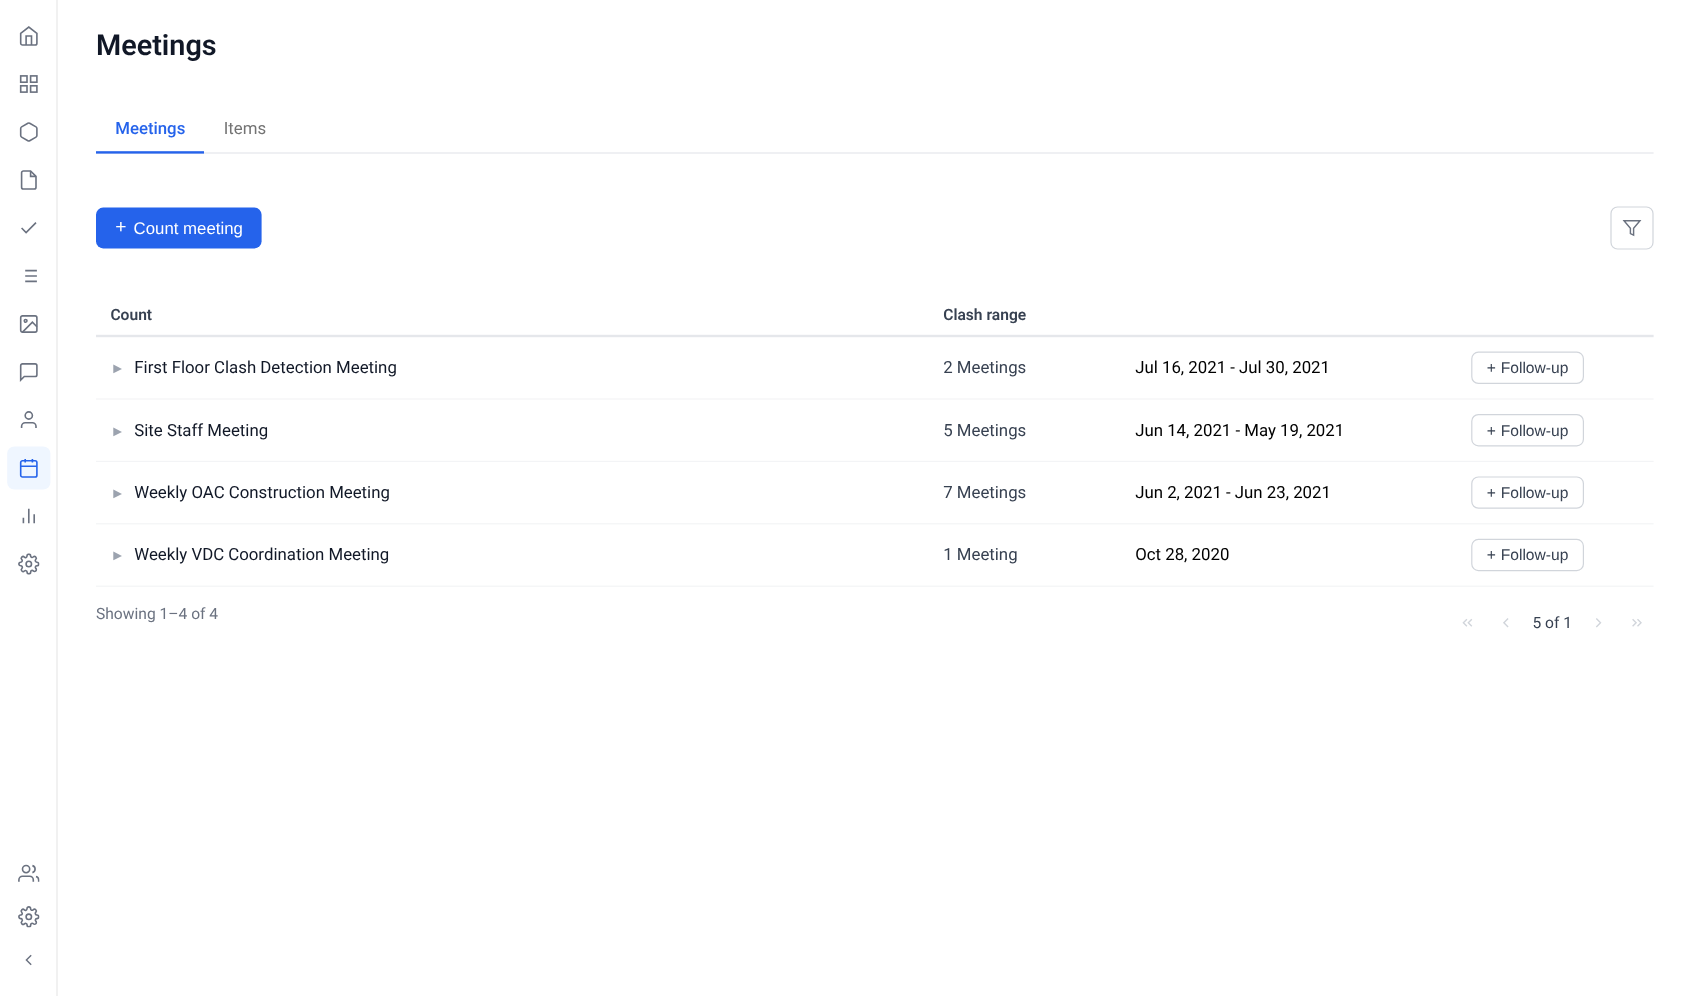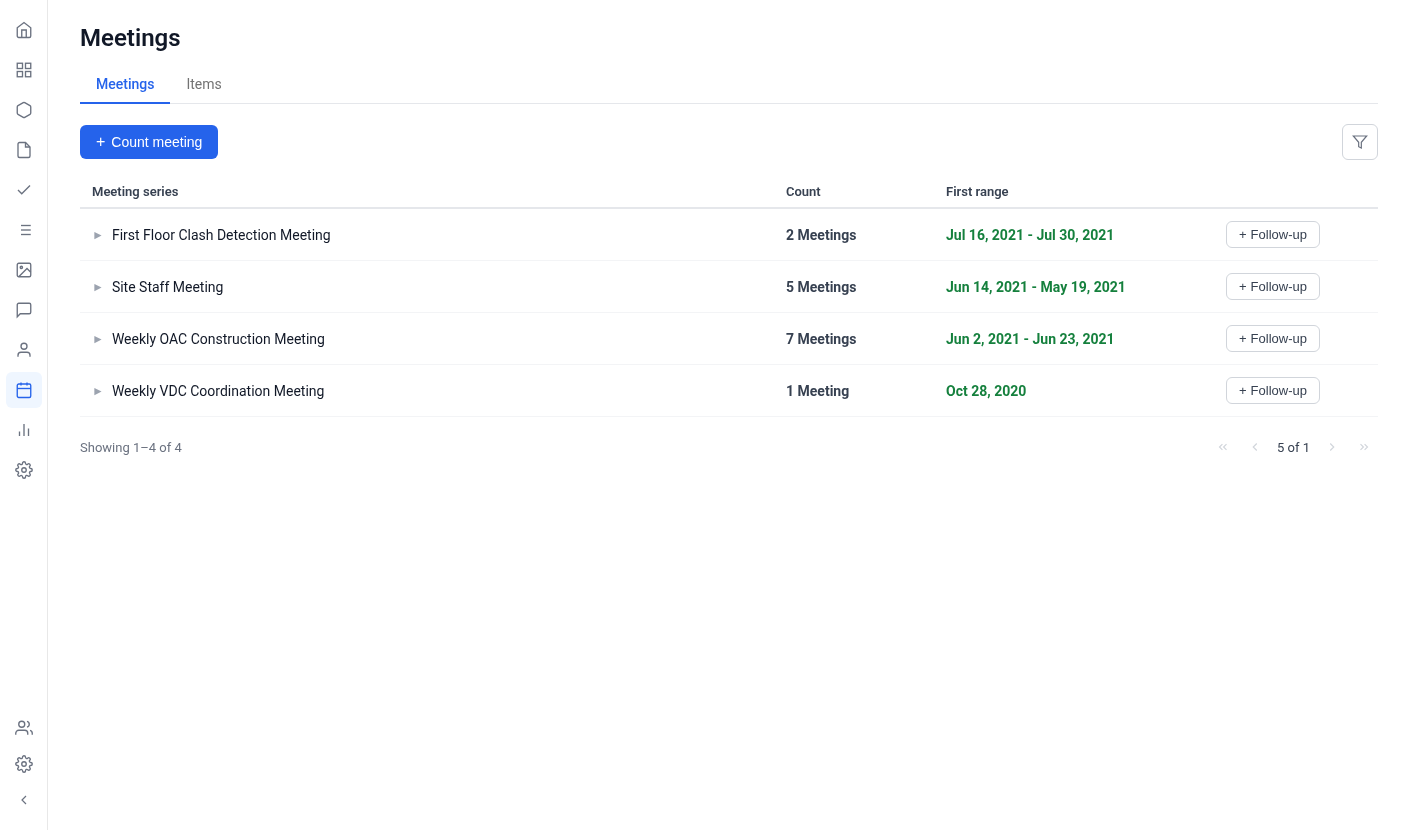--- a/index.html
+++ b/index.html
@@ -40,20 +40,21 @@
       font-size: 14px;
     }
 
     
     .main {
       flex: 1;
       display: flex;
       flex-direction: column;
       padding: 24px 32px;
       overflow: auto;
+      gap: 24px;
     }
 
     .page-title {
       font-size: 24px;
       font-weight: 600;
       color: #111827;
       margin-bottom: 16px;
     }
 
     
@@ -138,46 +139,44 @@
       gap: 8px;
     }
     .chevron {
       color: #9ca3af;
       font-size: 12px;
       cursor: pointer;
     }
     .row-count {
       color: #374151;
       font-size: 14px;
-      font-weight: bold;
     }
     .row-date {
-      color: #15803d;
-      font-size: 14px;
-      font-weight: bold;
+      color: #000000;
+      font-size: 14px;
     }
     .btn-followup {
       display: flex;
       align-items: center;
       gap: 4px;
       border: 1px solid #d1d5db;
       border-radius: 6px;
       padding: 5px 12px;
       font-size: 13px;
       color: #374151;
       background: #fff;
       cursor: pointer;
       white-space: nowrap;
     }
 
     
     .table-footer {
       display: flex;
       justify-content: space-between;
-      align-items: center;
+      align-items: flex-start;
       padding: 16px 0 0;
       font-size: 13px;
       color: #6b7280;
     }
     .pagination {
       display: flex;
       align-items: center;
       gap: 4px;
     }
     .page-btn {
@@ -322,23 +321,22 @@
     </button>
     <button class="btn-filter">
       <svg width="16" height="16" viewBox="0 0 24 24" fill="none" stroke="currentColor" stroke-width="1.8">
           <polygon points="22 3 2 3 10 12.46 10 19 14 21 14 12.46 22 3"></polygon>
         </svg>
     </button>
   </div>
 
   <div class="table-container">
     <div class="table-header">
-      <div>Meeting series</div>
       <div>Count</div>
-      <div>First range</div>
+      <div>Clash range</div>
       <div></div>
     </div>
 
     <div class="table-row">
       <div class="row-name">
         <span class="chevron">►</span>
         <span>First Floor Clash Detection Meeting</span>
       </div>
       <div class="row-count">2 Meetings</div>
       <div class="row-date">Jul 16, 2021 - Jul 30, 2021</div>

